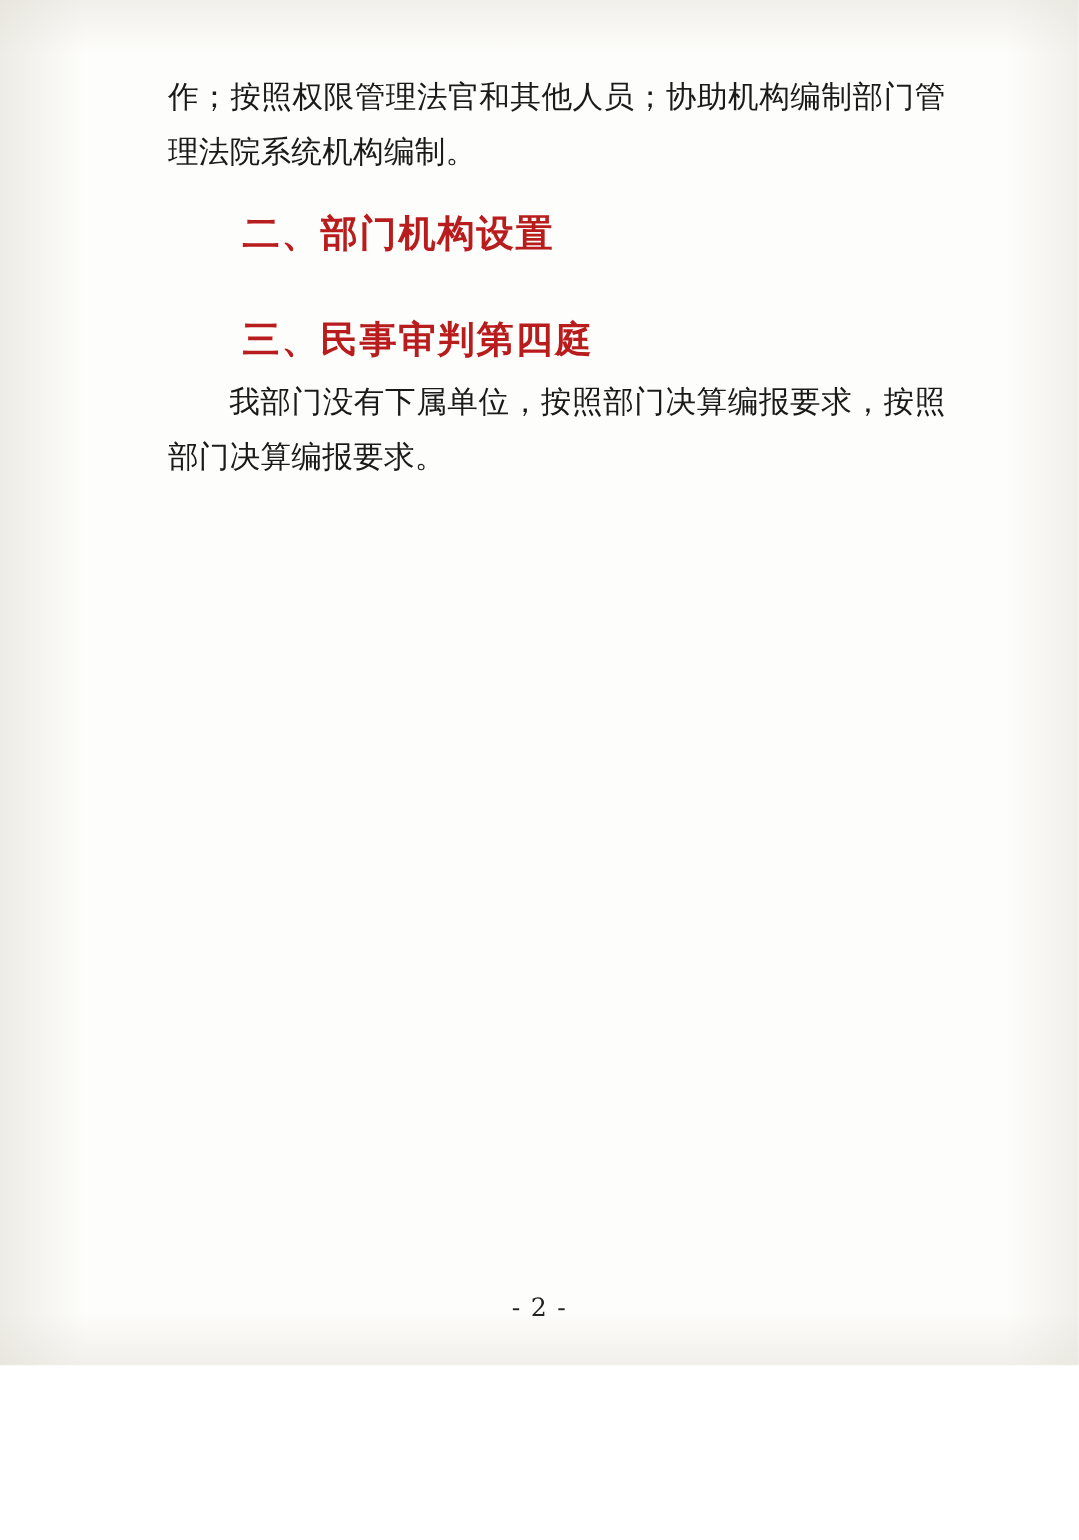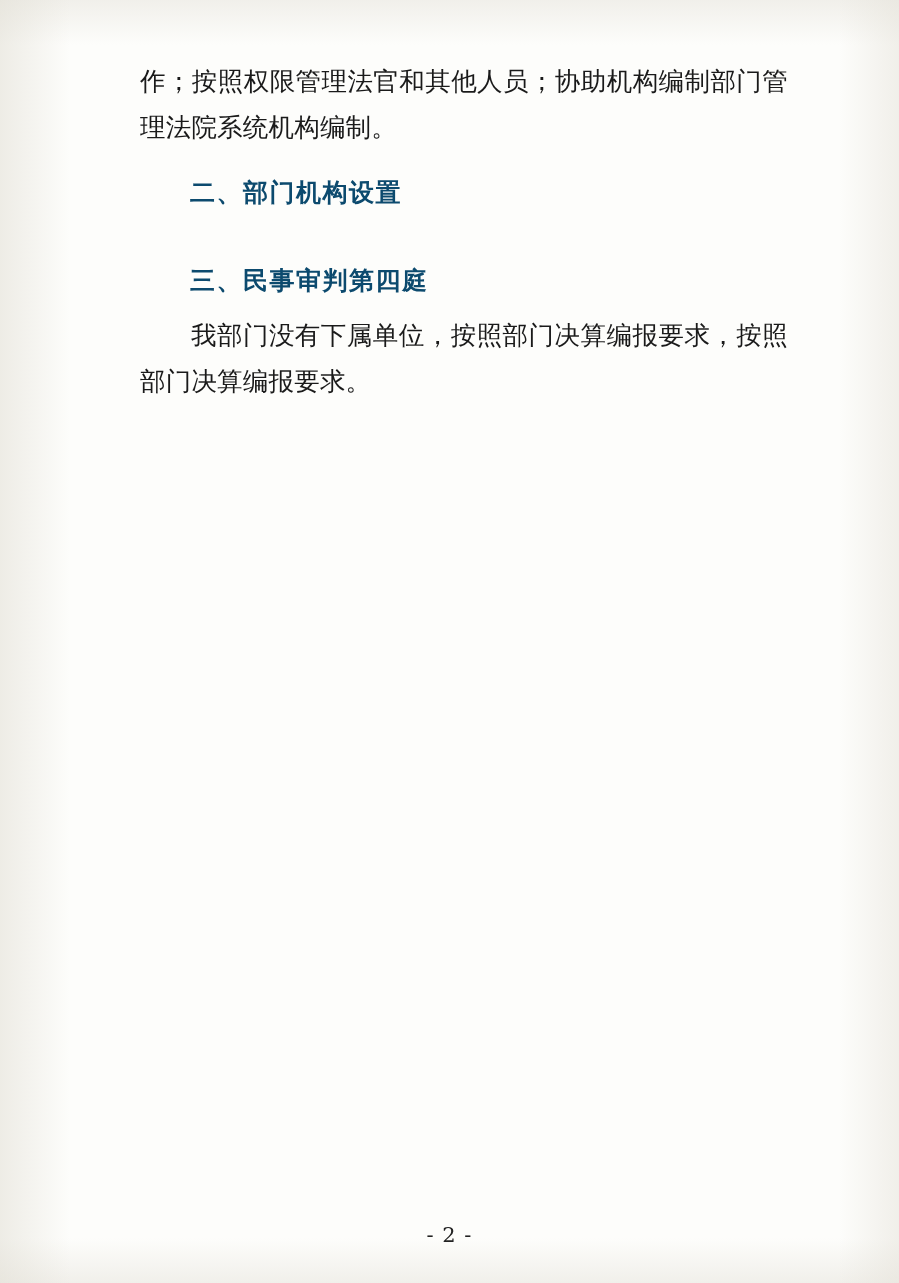--- a/index.html
+++ b/index.html
@@ -3,21 +3,21 @@
 <meta charset="utf-8">
 <style>
   html, body {
     margin: 0;
     padding: 0;
     background: #ffffff;
   }
   .page {
     position: relative;
     width: 899px;
-    height: 1283px;
+    height: 1138px;
     background: #fdfdfb;
     overflow: hidden;
     font-family: "DejaVu Serif", "Liberation Serif", serif;
     color: #1c1c1c;
   }
   
   .page::before {
     content: "";
     position: absolute;
     inset: 0;
@@ -41,27 +41,27 @@
     letter-spacing: 0.2px;
     text-align: justify;
     text-justify: inter-ideograph;
     color: #1a1a1a;
   }
   p.indent {
     text-indent: 2em;
   }
   p.heading {
     text-indent: 2em;
-    font-family: Liberation Mono, monospace;
+    font-family: Liberation Sans, sans-serif;
     font-weight: 700;
-    font-size: 25px;
+    font-size: 31px;
     letter-spacing: 1.5px;
     margin-top: 22px;
     margin-bottom: 6px;
-    color: #0c4a6e;
+    color: #b91c1c;
   }
   p.body-para {
     margin-bottom: 0;
   }
   .gap-small { height: 14px; }
   .footer {
     position: absolute;
     left: 0;
     right: 0;
     bottom: 36px;

